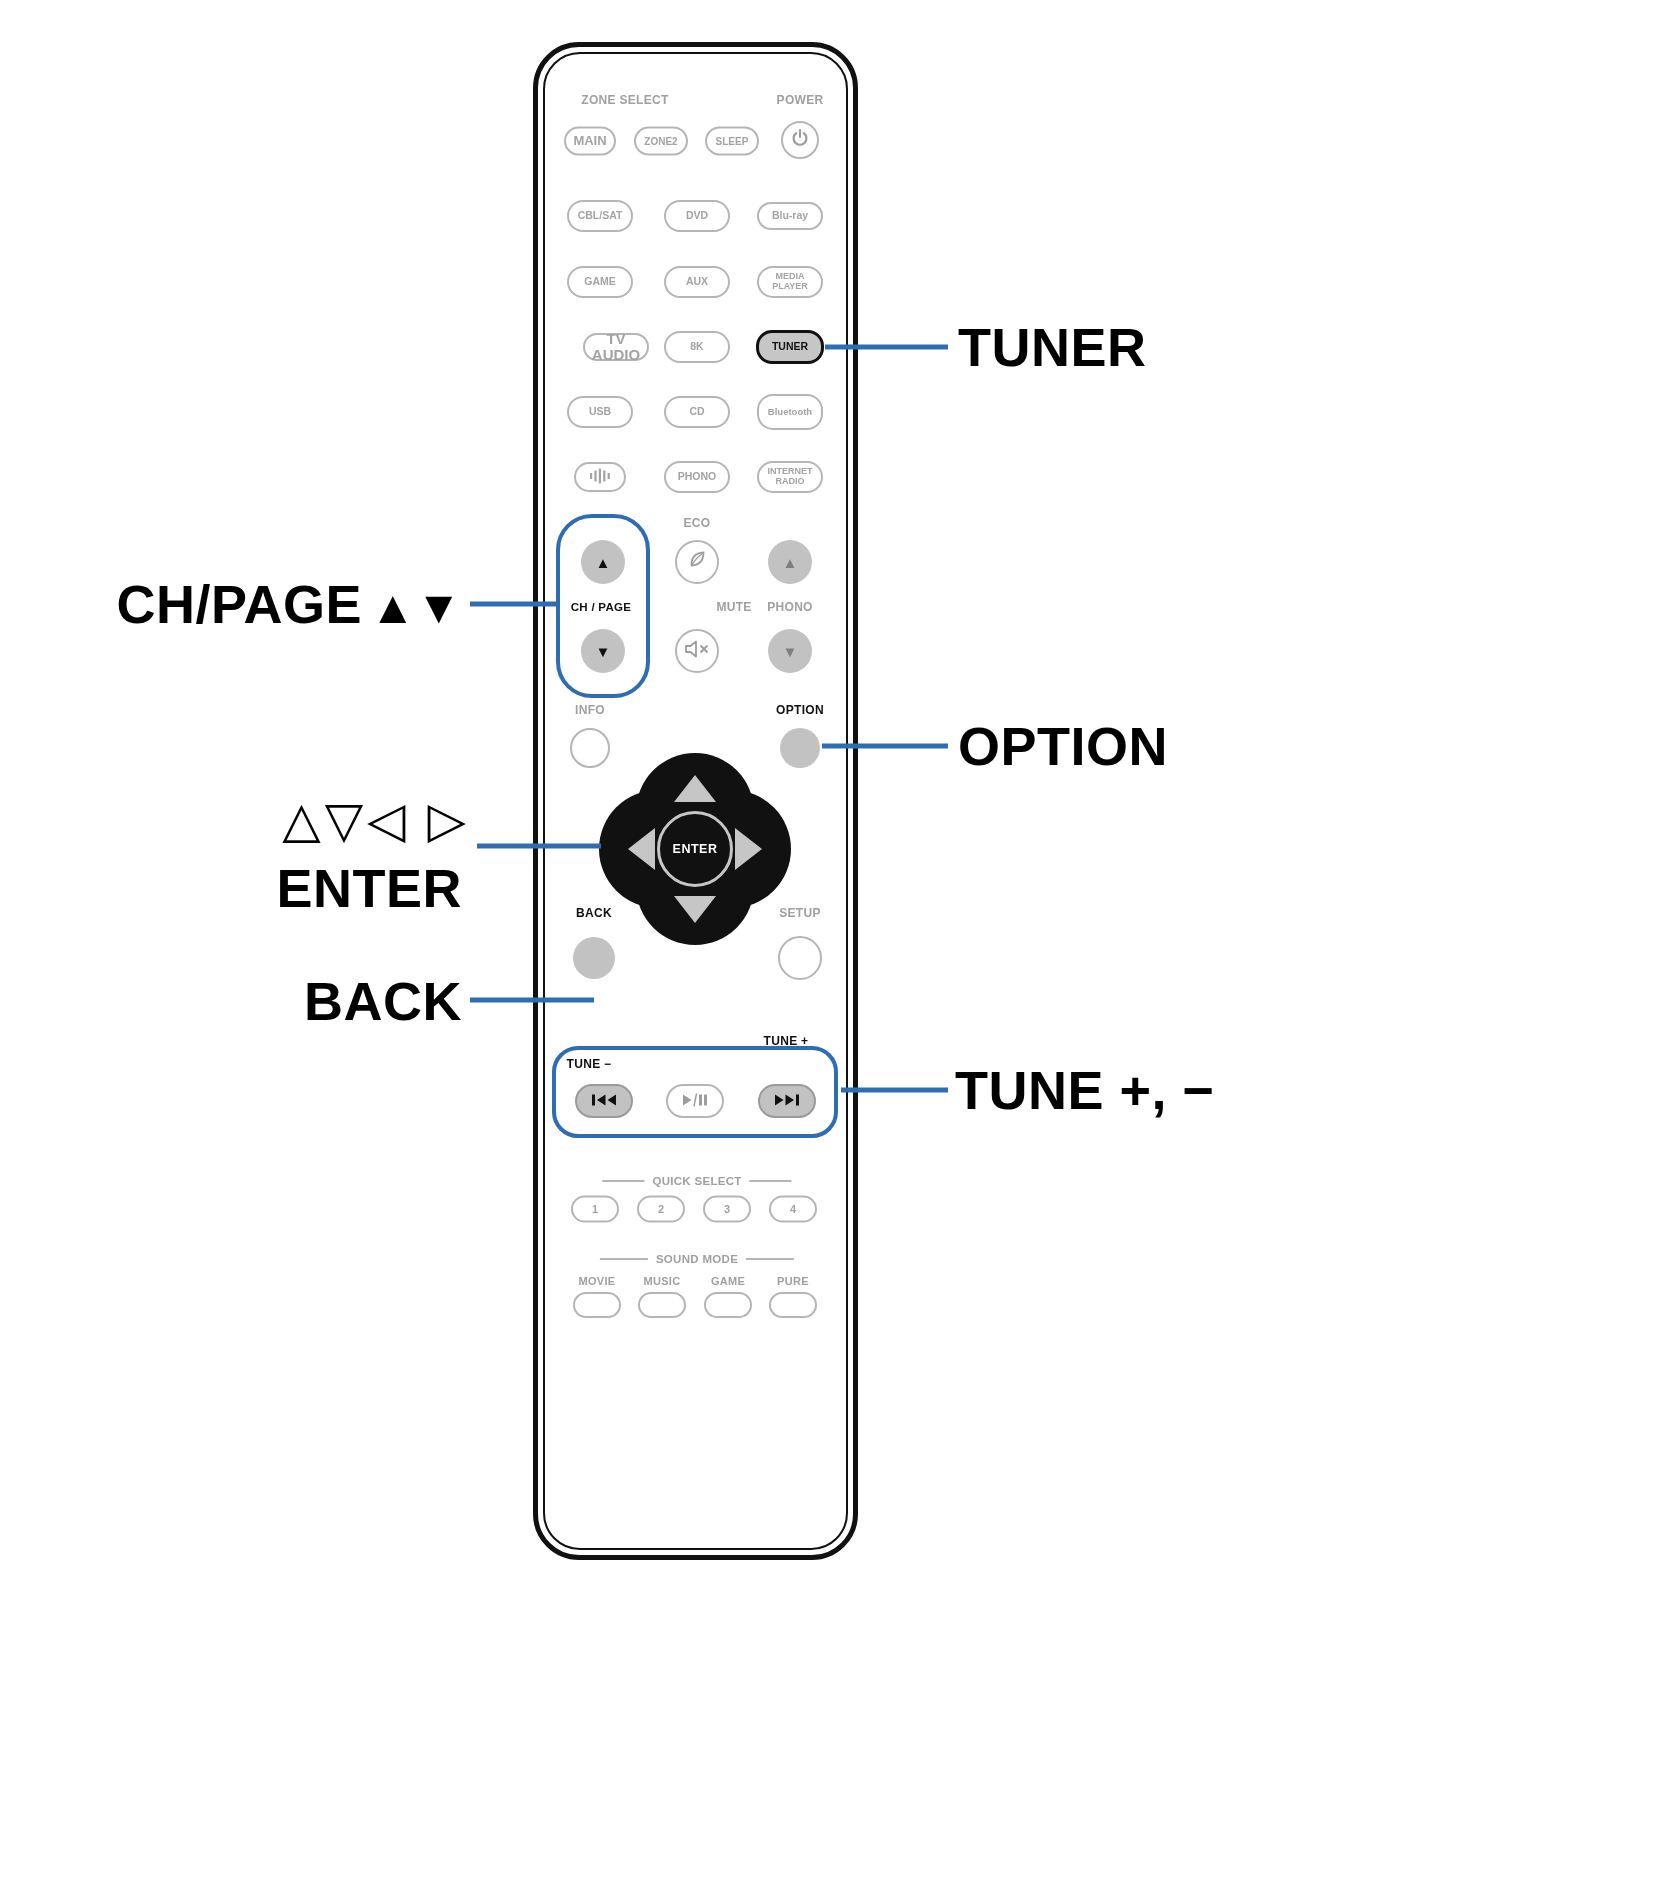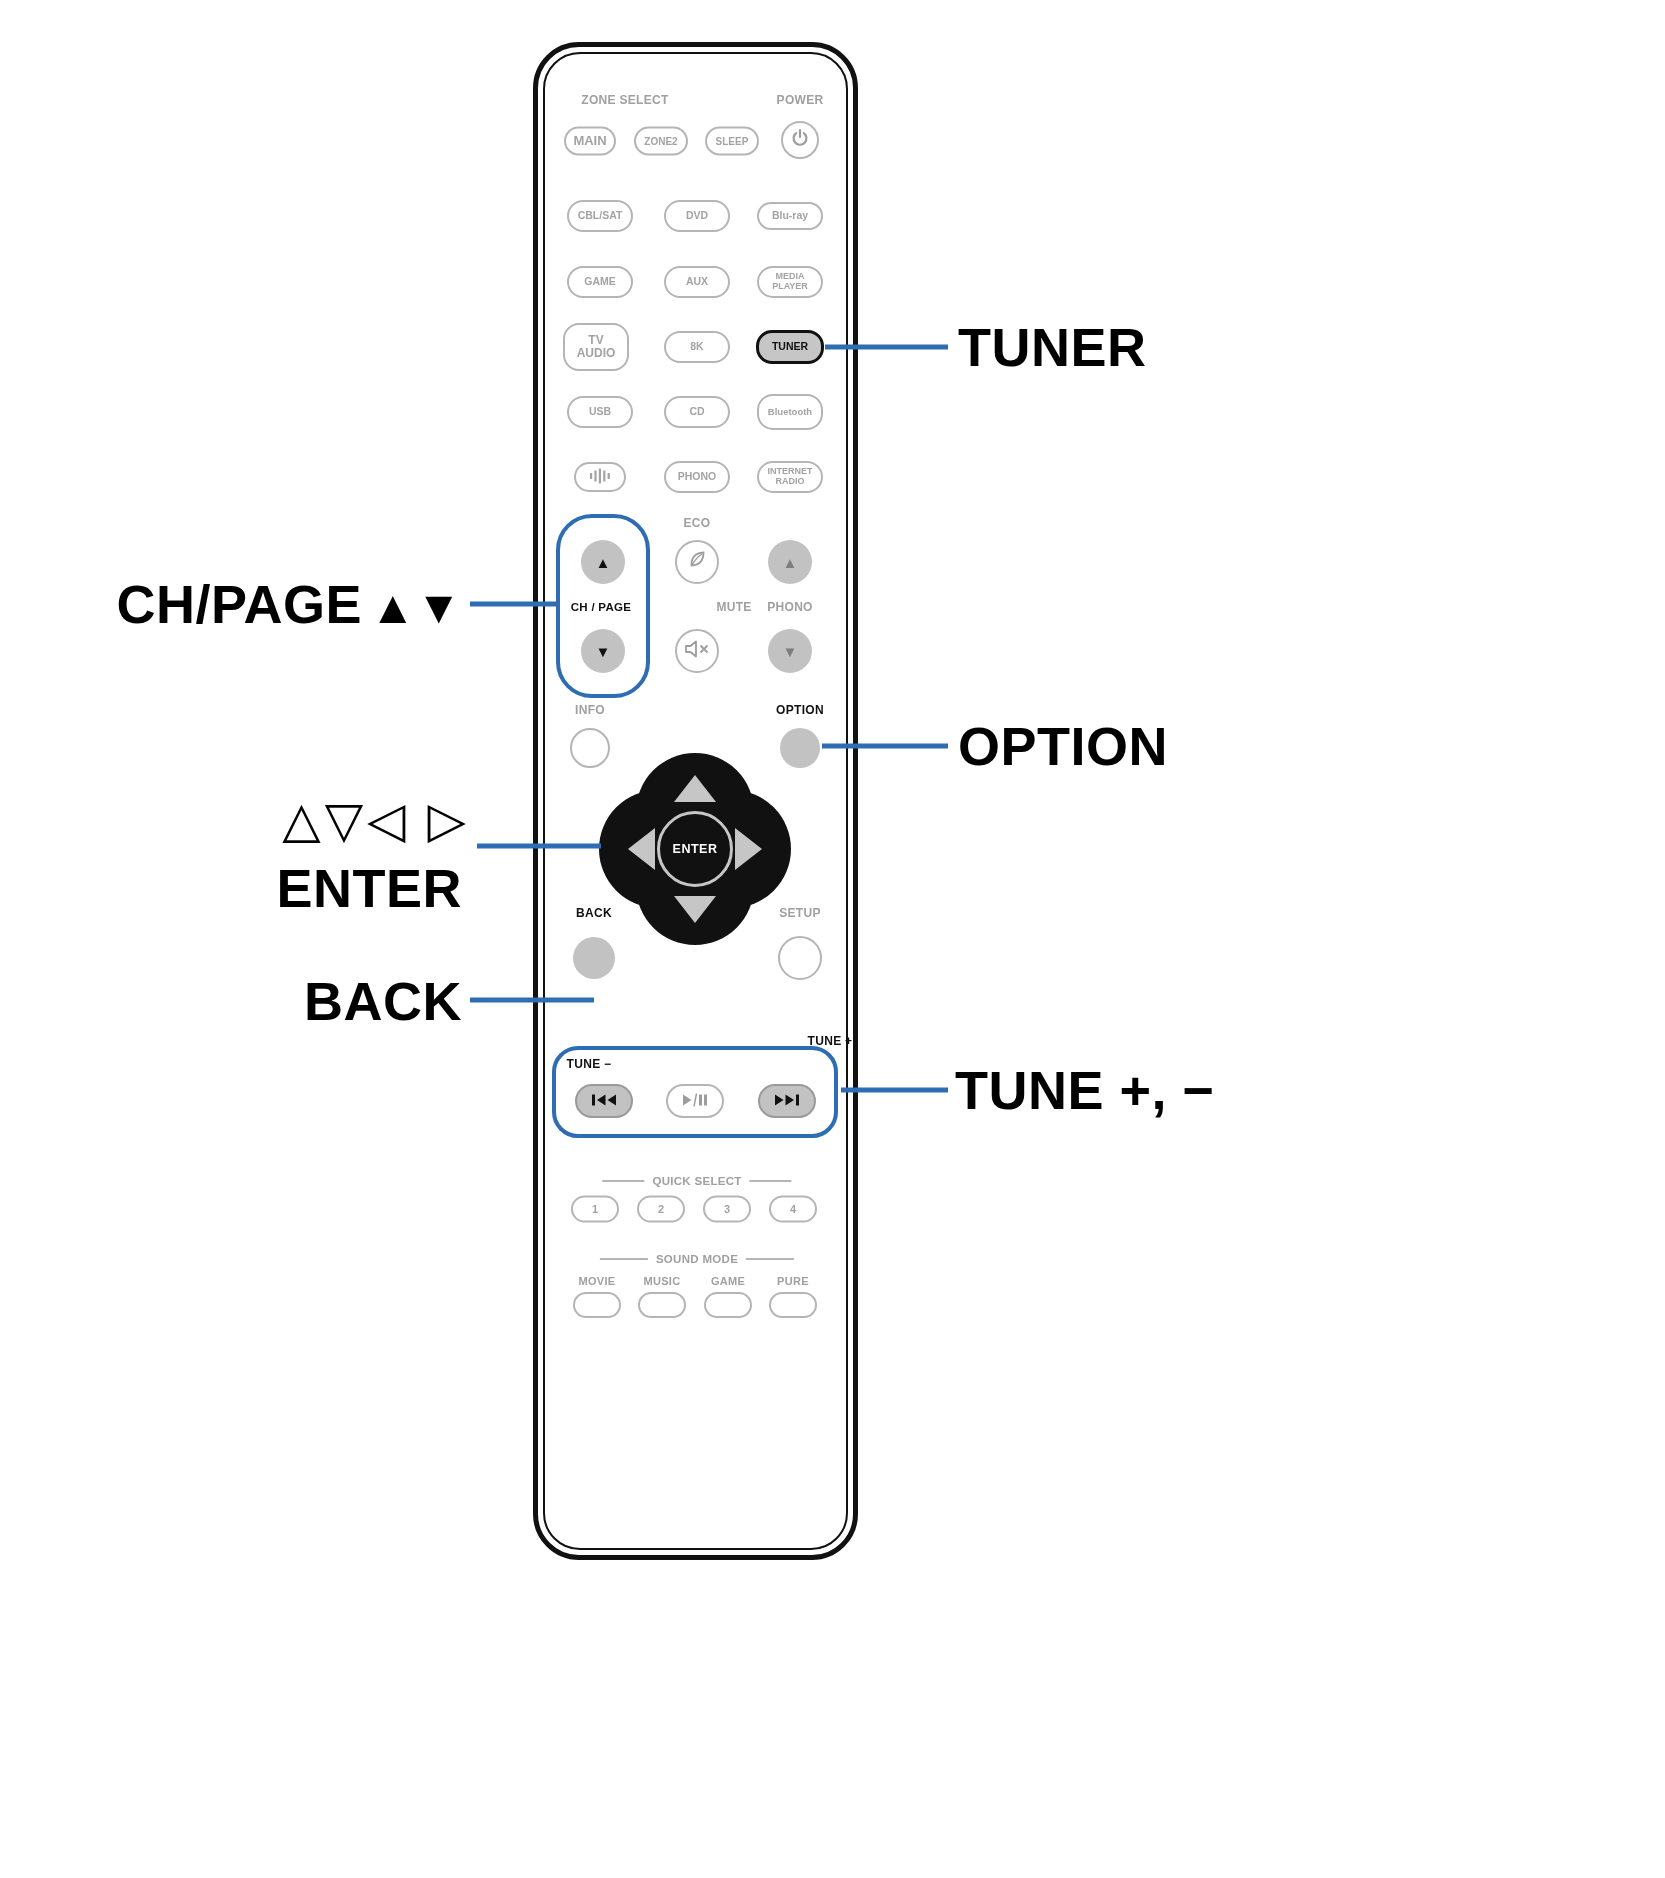--- a/index.html
+++ b/index.html
@@ -84,21 +84,21 @@
   </div>
 
   <div class="pill" style="left:600px; top:216px; width:66px; height:32px;">CBL/SAT</div>
   <div class="pill" style="left:697px; top:216px; width:66px; height:32px;">DVD</div>
   <div class="pill" style="left:790px; top:216px; width:66px; height:28px;">Blu-ray</div>
 
   <div class="pill" style="left:600px; top:282px; width:66px; height:32px;">GAME</div>
   <div class="pill" style="left:697px; top:282px; width:66px; height:32px;">AUX</div>
   <div class="pill small-text" style="left:790px; top:282px; width:66px; height:32px; padding:0 12px;">MEDIA PLAYER</div>
 
-  <div class="pill" style="left:596px; top:347px; width:66px; height:48px; font-size:12px;">TV AUDIO</div>
+  <div class="pill" style="left:616px; top:347px; width:66px; height:28px; font-size:15px;">TV AUDIO</div>
   <div class="pill" style="left:697px; top:347px; width:66px; height:32px;">8K</div>
   <div class="pill hl" style="left:790px; top:347px; width:68px; height:34px;">TUNER</div>
 
   <div class="pill" style="left:600px; top:412px; width:66px; height:32px;">USB</div>
   <div class="pill" style="left:697px; top:412px; width:66px; height:32px;">CD</div>
   <div class="pill" style="left:790px; top:412px; width:66px; height:36px; font-size:9.5px;">Bluetooth</div>
 
   <div class="pill" style="left:600px; top:477px; width:52px; height:30px;">
     <span>
       <svg width="22" height="16" viewBox="0 0 22 16">
@@ -165,21 +165,21 @@
   <div class="tri left" style="left:628px; top:828px;"></div>
   <div class="tri right" style="left:735px; top:828px;"></div>
   <div class="enterbtn" style="left:657px; top:811px;">ENTER</div>
 
   <div class="lbl dark" style="left:594px; top:913px;">BACK</div>
   <div class="lbl" style="left:800px; top:913px;">SETUP</div>
   <div class="cbtn" style="left:594px; top:958px; width:42px; height:42px;"></div>
   <div class="obtn" style="left:800px; top:958px; width:44px; height:44px;"></div>
 
   <div class="lbl dark" style="left:589px; top:1064px;">TUNE −</div>
-  <div class="lbl dark" style="left:786px; top:1041px;margin-left:44px;">TUNE +</div>
+  <div class="lbl dark" style="left:786px; top:1041px;">TUNE +</div>
 
   <div class="pill graybtn" style="left:604px; top:1101px; width:58px; height:34px; border-radius:17px;">
     <span>
       <svg width="30" height="14" viewBox="0 0 30 14">
           <g fill="#111">
             <rect x="3" y="1.5" width="3" height="11"></rect>
             <path d="M16.5 1.5 L8 7 L16.5 12.5 Z"></path>
             <path d="M27 1.5 L18.5 7 L27 12.5 Z"></path>
           </g>
         </svg>

